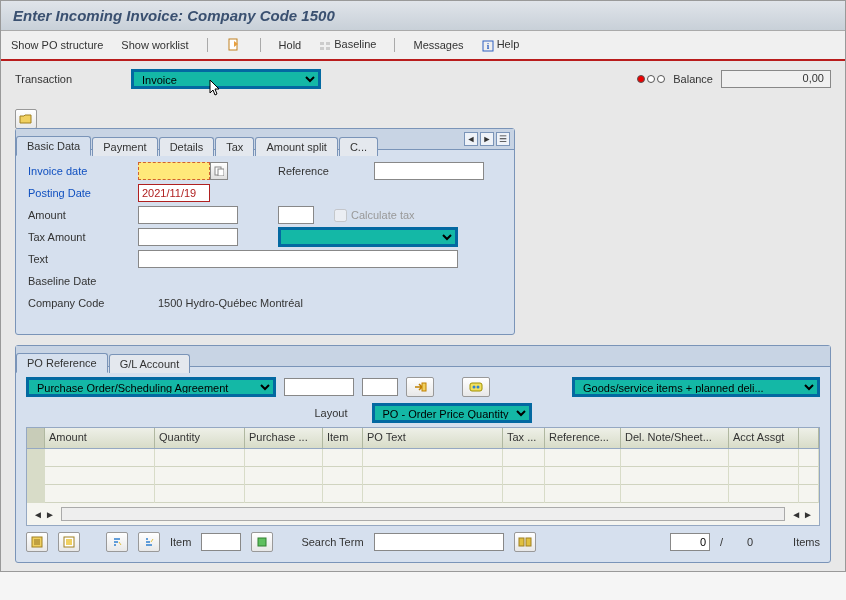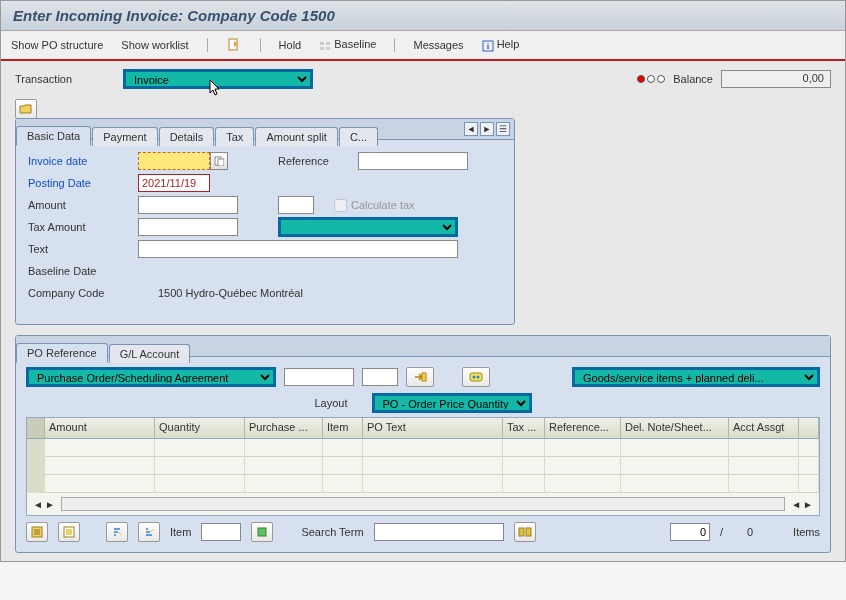--- a/index.html
+++ b/index.html
@@ -6,21 +6,21 @@
 body { font-family: Arial, sans-serif; font-size: 11px; background: #f5f5f5; color: #333; }
 .window { width: 846px; background: #e8e8e8; border: 1px solid #999; }
 .title-bar { background: linear-gradient(#e0e4ea, #c8d0d8); padding: 6px 12px; border-bottom: 1px solid #aaa; }
 .title-bar h1 { font-size: 15px; font-style: italic; font-weight: bold; color: #3a5070; }
 .toolbar { background: #f0f0f0; padding: 6px 10px; border-bottom: 2px solid #b91c1c; display: flex; align-items: center; gap: 18px; font-size: 11px; }
 .toolbar .link { color: #333; cursor: pointer; }
 .toolbar .vdiv { width: 1px; height: 14px; background: #aaa; }
 .toolbar .icon-btn { width: 16px; height: 16px; display: inline-flex; align-items: center; justify-content: center; }
 .disabled { color: #aaa; }
 .content { padding: 8px 14px; }
-.trans-row { display: flex; align-items: center; gap: 8px; margin-bottom: 10px; }
+.trans-row { display: flex; align-items: center; gap: 16px; margin-bottom: 20px; }
 .trans-row label { width: 100px; }
 .dropdown { height: 20px; border: 3px solid #0369a1; background: #14b8a6; padding: 1px 4px; font-size: 11px; }
 .balance-wrap { display: flex; align-items: center; gap: 8px; margin-left: auto; }
 .light { display: flex; gap: 2px; }
 .light span { width: 8px; height: 8px; border-radius: 50%; border: 1px solid #555; }
 .light .red { background: #e00; }
 .light .off { background: #fff; }
 .balance-box { width: 110px; height: 18px; border: 1px solid #888; background: #f0f0f0; text-align: right; padding: 1px 6px; }
 .folder-btn { width: 22px; height: 20px; border: 1px solid #999; background: linear-gradient(#fff,#e8e8e8); display: inline-flex; align-items: center; justify-content: center; border-radius: 2px; margin-bottom: -1px;}
 .panel-wrap { display: flex; }
@@ -142,21 +142,21 @@
       <div class="panel-body">
         <div class="form-row">
           <span class="lbl blue">Invoice date</span>
           <input class="text-input highlight-input" style="width: 72px;" value="">
           <span class="vhlp">
             <svg width="10" height="10" viewBox="0 0 10 10">
                   <rect x="1" y="1" width="6" height="8" fill="#fff" stroke="#888"></rect>
                   <rect x="4" y="3" width="6" height="7" fill="#fff" stroke="#888"></rect>
                 </svg>
           </span>
-          <span class="lbl" style="margin-left:50px; width:80px;">Reference</span>
+          <span class="lbl" style="margin-left:50px; width:96px;">Reference</span>
           <input class="text-input" style="width: 110px;" value="">
         </div>
         <div class="form-row">
           <span class="lbl blue">Posting Date</span>
           <input class="date-red" value="2021/11/19" style="">
         </div>
         <div class="form-row">
           <span class="lbl">Amount</span>
           <input class="text-input" style="width: 100px;" value="">
           <input class="text-input" style="width: 36px; margin-left: 40px;" value="">

